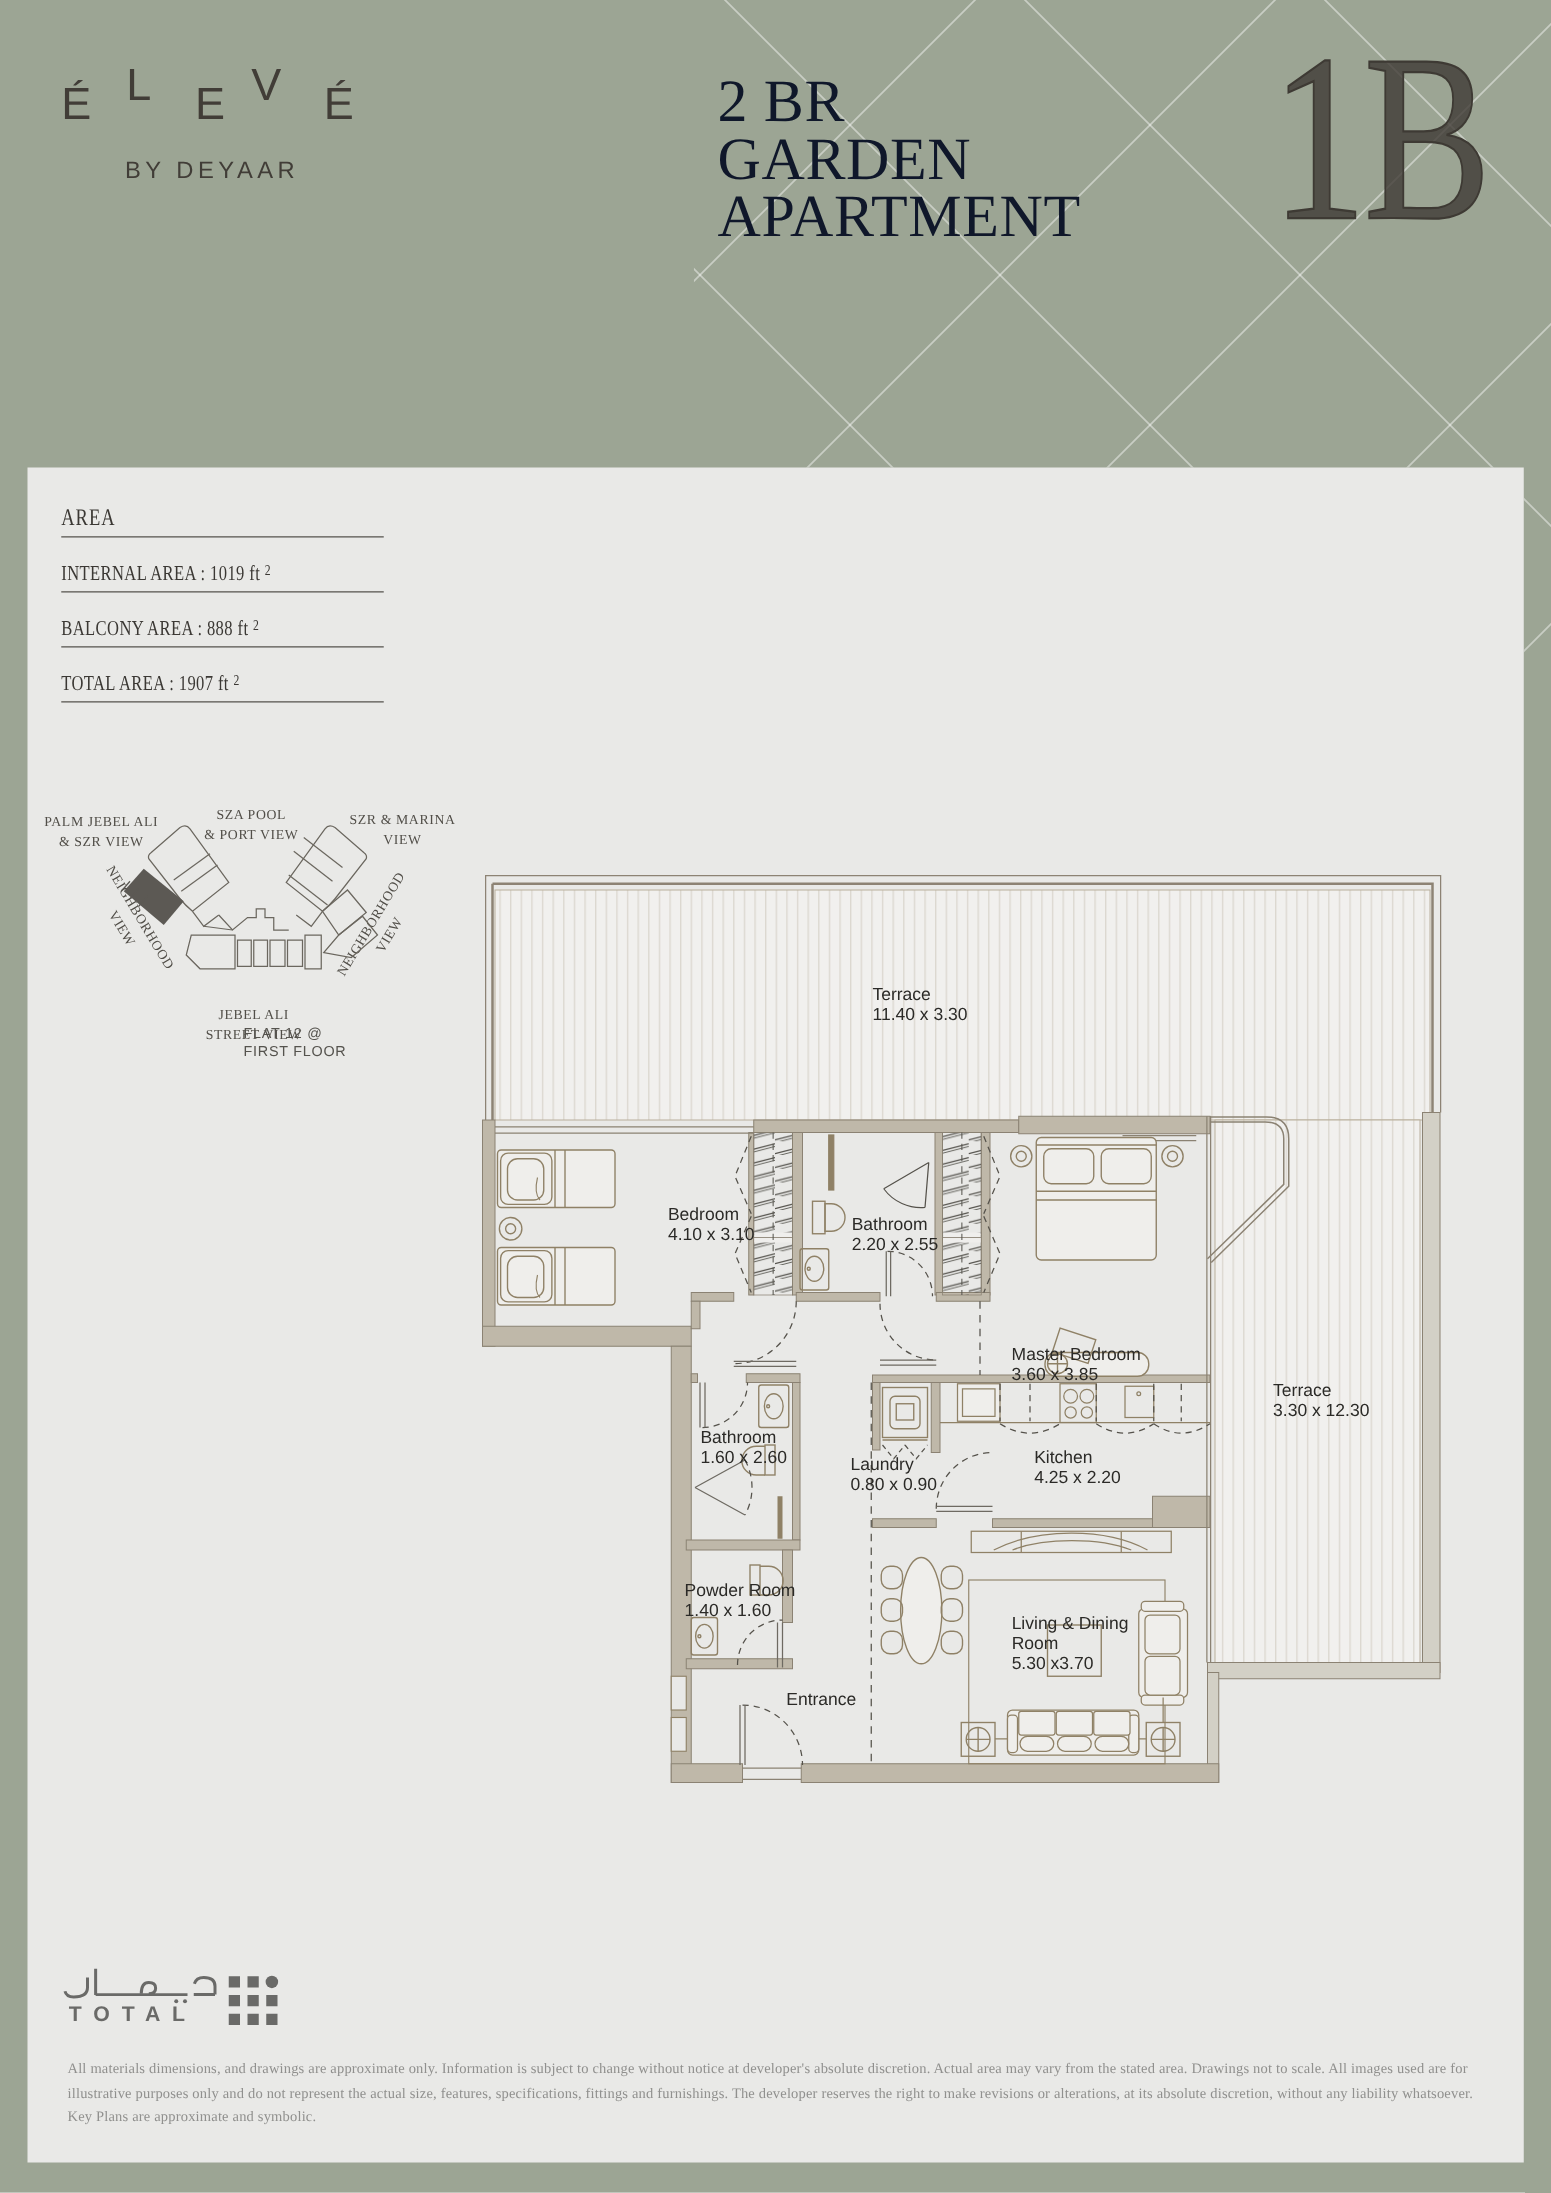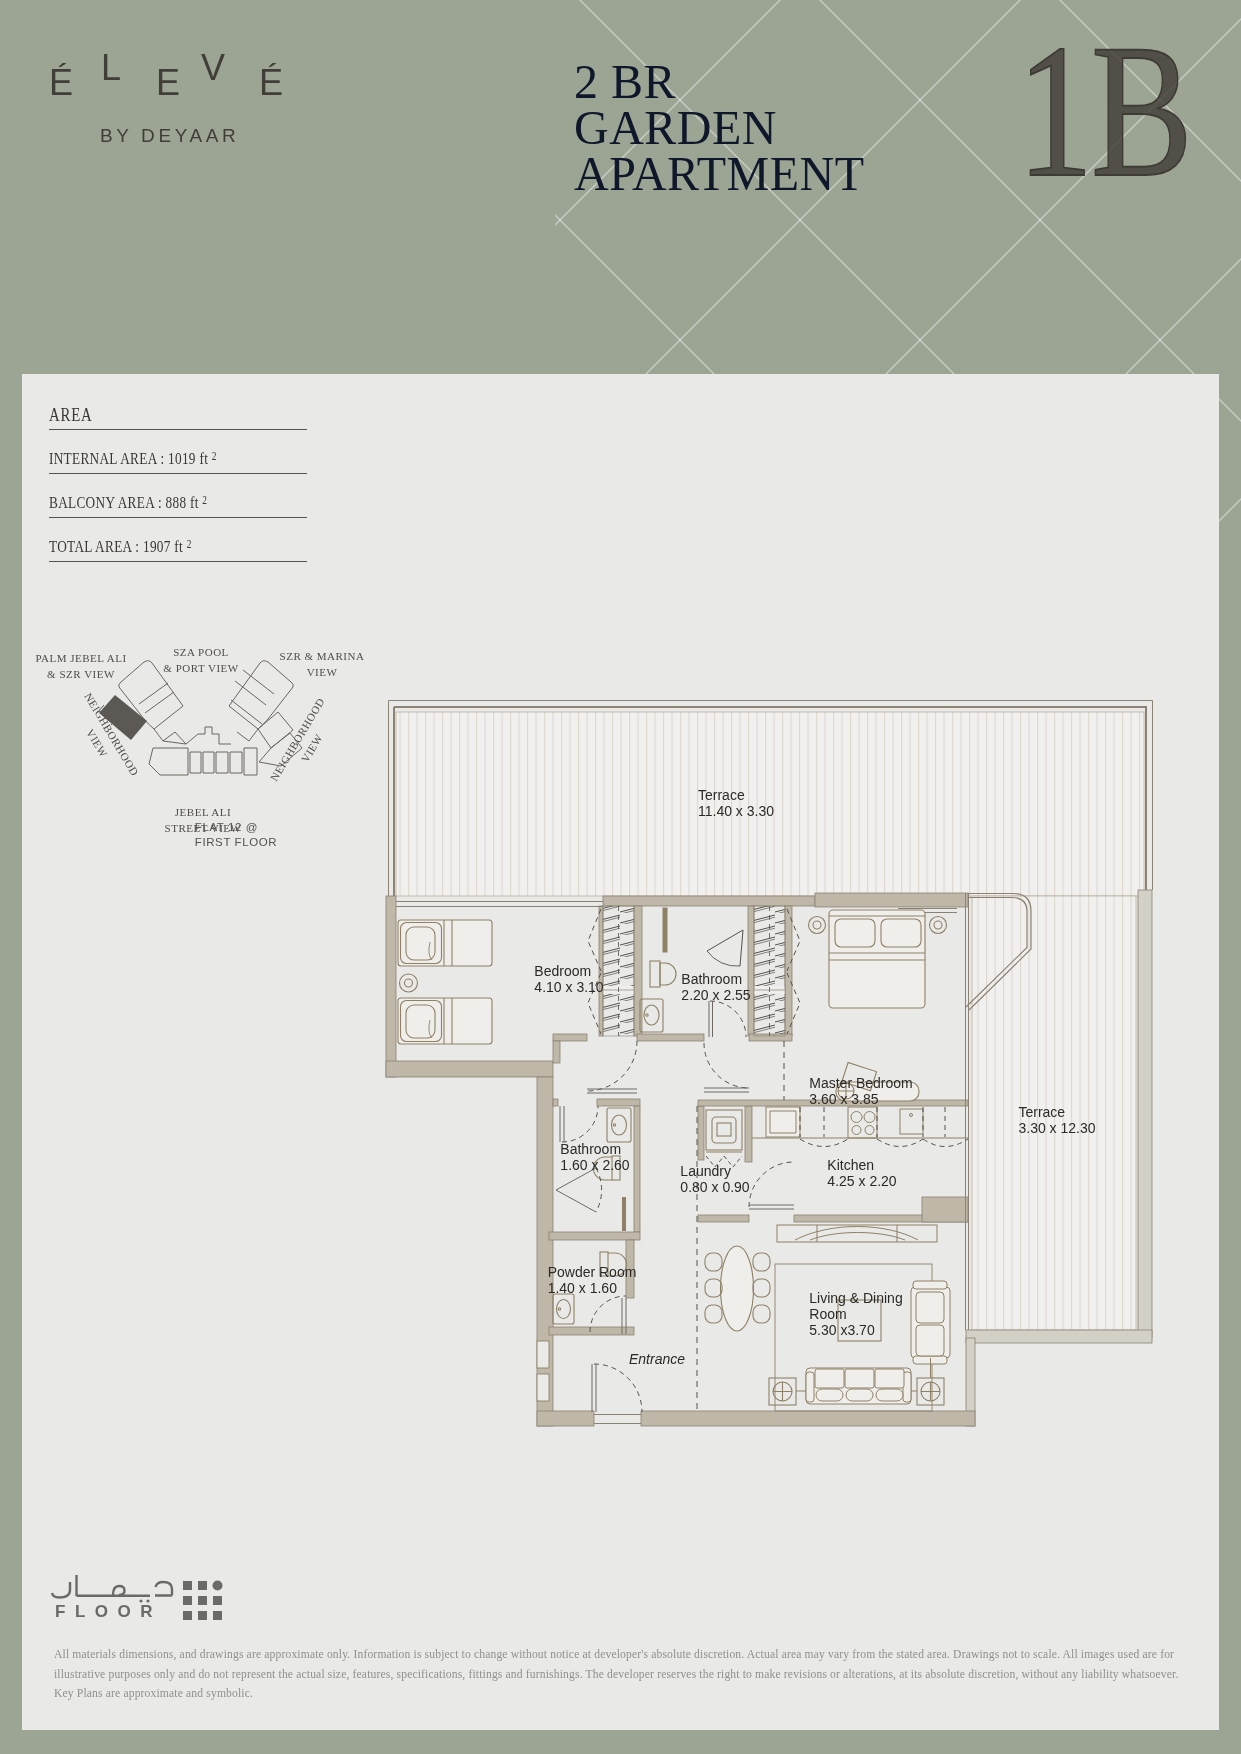--- a/index.html
+++ b/index.html
@@ -487,21 +487,21 @@
 <div class="lbl" style="left:595px;top:1141px;">Bathroom<br>1.60 x 2.60</div>
 
 <div class="lbl" style="left:715px;top:1163px;">Laundry<br>0.80 x 0.90</div>
 
 <div class="lbl" style="left:862px;top:1157px;">Kitchen<br>4.25 x 2.20</div>
 
 <div class="lbl" style="left:592px;top:1264px;">Powder Room<br>1.40 x 1.60</div>
 
 <div class="lbl" style="left:856px;top:1290px;">Living &amp; Dining<br>Room<br>5.30 x3.70</div>
 
-<div class="lbl" style="left:657px;top:1351px;font-style:italic;">Entrance</div>
+<div class="lbl" style="left:657px;top:1351px;">Entrance</div>
 
 <svg class="abs" style="left:50px;top:1572px" width="190" height="55" viewBox="50 1572 190 55">
   <g fill="none" stroke="#6a6a68" stroke-width="2.4">
     <path d="M70,1582 V1590 Q70,1597.5 59,1597.5 Q53,1597.5 52,1593"></path>
     <path d="M76.5,1575 V1596"></path>
     <path d="M76.5,1595.7 H150"></path>
     <path d="M113,1595 Q113,1586 119,1586 Q124.5,1586 124.5,1590.5 Q124.5,1595 119,1595"></path>
     <path d="M155,1595.5 H172 M172,1595.5 V1589 Q172,1582 163,1582 Q157,1582 155.5,1587"></path>
   </g>
   <g fill="#6a6a68">
@@ -512,15 +512,15 @@
     <circle cx="217.5" cy="1585.5" r="5"></circle>
     <rect x="183" y="1596" width="9" height="9"></rect>
     <rect x="198" y="1596" width="9" height="9"></rect>
     <rect x="213" y="1596" width="9" height="9"></rect>
     <rect x="183" y="1611" width="9" height="9"></rect>
     <rect x="198" y="1611" width="9" height="9"></rect>
     <rect x="213" y="1611" width="9" height="9"></rect>
   </g>
 </svg>
 
-<div class="abs" style="left:55px;top:1602px;font-size:17px;font-weight:bold;letter-spacing:9.5px;color:#6a6a68;">FLOOR</div>
+<div class="abs" style="left:55px;top:1602px;font-size:17px;font-weight:bold;letter-spacing:9.5px;color:#6a6a68;">TOTAL</div>
 
 <div class="abs ser" style="left:54px;top:1645px;width:1180px;font-size:11.6px;line-height:19.5px;color:#90908e;letter-spacing:0.15px;white-space:nowrap;">All materials dimensions, and drawings are approximate only. Information is subject to change without notice at developer's absolute discretion. Actual area may vary from the stated area. Drawings not to scale. All images used are for<br>illustrative purposes only and do not represent the actual size, features, specifications, fittings and furnishings. The developer reserves the right to make revisions or alterations, at its absolute discretion, without any liability whatsoever.<br>Key Plans are approximate and symbolic.</div>
 
 </body></html>

